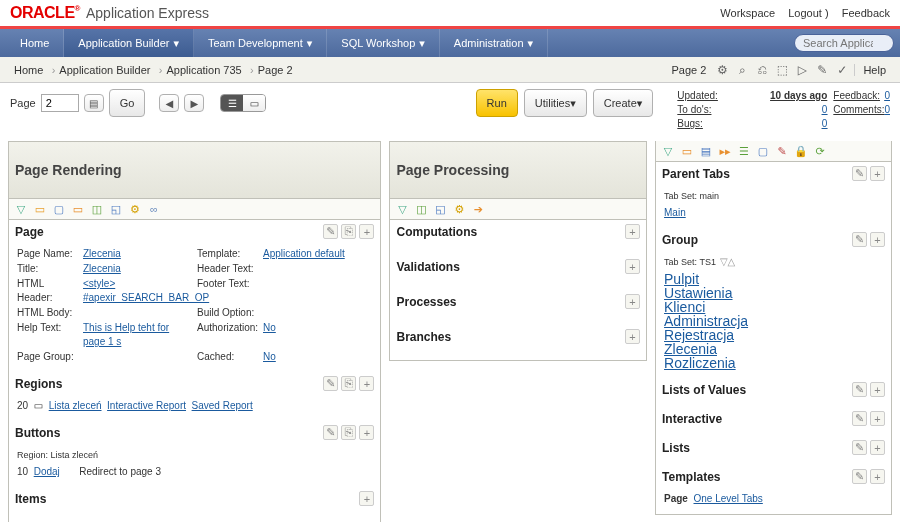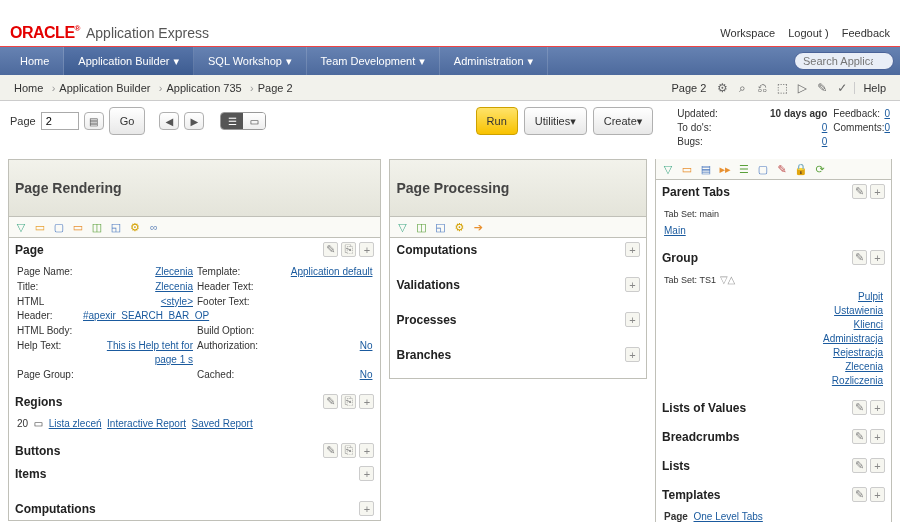--- a/index.html
+++ b/index.html
@@ -1,20 +1,20 @@
 <!DOCTYPE html>
 <html><head>
 <meta charset="utf-8">
 <style>
 * { box-sizing: border-box; margin: 0; padding: 0; }
 body { font-family: Arial, Helvetica, sans-serif; font-size: 11px; color: #333; background: #fff; width: 900px; }
-a { color: #1a5a9e; text-decoration: underline; cursor: pointer; text-align: right; }
-
-
-.header { display: flex; align-items: center; padding: 4px 10px; border-bottom: 1px solid #ef4444; margin-top: 20px; }
+a { color: #1a5a9e; text-decoration: underline; cursor: pointer; }
+
+
+.header { display: flex; align-items: center; padding: 4px 10px; border-bottom: 3px solid #ef4444; }
 .logo { color: #e40000; font-weight: bold; font-size: 16px; letter-spacing: -0.5px; }
 .logo sup { font-size: 8px; vertical-align: top; }
 .app-title { margin-left: 6px; font-size: 14px; color: #555; }
 .header-right { margin-left: auto; font-size: 11px; }
 .header-right a { margin-left: 10px; text-decoration: none; color: #333; }
 
 
 .navbar { display: flex; align-items: center; background: linear-gradient(#6682b2, #4d6a9d); height: 28px; padding: 0 6px; }
 .nav-item { color: #fff; padding: 0 14px; line-height: 28px; cursor: pointer; font-size: 11px; border-right: 1px solid rgba(255,255,255,0.15); }
 .nav-item.active { background: linear-gradient(#5674a8, #3d5c91); }
@@ -38,21 +38,21 @@
 .page-control label { font-size: 11px; }
 .page-input { width: 38px; border: 1px solid #aaa; padding: 2px 4px; font-size: 11px; }
 .icon-btn { border: 1px solid #b0b0b0; background: linear-gradient(#fff,#eee); border-radius: 4px; width: 20px; height: 18px; display: inline-flex; align-items: center; justify-content: center; cursor: pointer; font-size: 10px; color: #555; }
 .btn { border: 1px solid #b0b0b0; background: linear-gradient(#fff,#e8e8e8); border-radius: 4px; padding: 2px 10px; height: 28px; display: inline-flex; align-items: center; cursor: pointer; font-size: 11px; color: #333; }
 .btn-run { background: linear-gradient(#ffe36a,#f8c200); border-color: #cda100; }
 .action-btns { margin-left: auto; display: flex; gap: 6px; }
 .view-toggle { display: inline-flex; border: 1px solid #999; border-radius: 4px; overflow: hidden; height: 18px; }
 .view-toggle span { width: 22px; display: inline-flex; align-items: center; justify-content: center; font-size: 10px; background: linear-gradient(#fff,#eee); cursor: pointer; }
 .view-toggle span.active { background: #555; color: #fff; }
 
-.meta-box { margin-left: 12px; font-size: 10px; line-height: 14px; min-width: 150px; }
+.meta-box { margin-left: 12px; font-size: 10px; line-height: 14px; min-width: 150px; text-decoration: underline; }
 .meta-row { display: flex; justify-content: space-between; }
 .meta-row span:last-child { text-align: right; }
 .meta-row a { text-decoration: underline; }
 
 
 .columns { display: flex; padding: 4px 8px; gap: 8px; }
 .col { flex: 1; }
 .col-left { flex: 1.45; }
 .col-right { flex: 0.92; }
 
@@ -63,21 +63,21 @@
 .chunk { border: 1px solid #c0c0b8; border-top: none; background: #fff; }
 .chunk + .chunk { margin-top: -1px; }
 .chunk-hd { display: flex; align-items: center; padding: 4px 6px; }
 .chunk-title { font-weight: bold; font-size: 12px; color: #222; }
 .chunk-actions { margin-left: auto; display: flex; gap: 3px; }
 .chunk-actions .ca { width: 15px; height: 15px; display: inline-flex; align-items:center; justify-content:center; cursor: pointer; color: #888; font-size: 11px; border: 1px solid #ccc; border-radius: 2px; background: #f6f6f0; }
 .chunk-body { padding: 4px 8px 8px 8px; font-size: 10px; line-height: 14px; }
 .kv-grid { display: grid; grid-template-columns: 62px 110px 62px 1fr; gap: 1px 4px; font-size: 10px; }
 .kv-grid .k { color: #333; }
 .subhdr { font-size: 9px; color: #333; margin-bottom: 3px; }
-.tablinks a { display: block; font-size: 10px; }
+.tablinks a { display: block; font-size: 14px; }
 
 
 .sortarrows { color: #999; font-size: 10px; margin-left: 4px; }
 
 
 .c-tree { color: #4a8; }
 .c-win { color: #e8a030; }
 .c-blue { color: #4a78c0; }
 .c-green { color: #5aa03a; }
 .c-orange { color: #e89030; }
@@ -96,22 +96,22 @@
   <div class="header-right">
     <a>Workspace</a>
     <a><span>Logout</span> )</a>
     <a>Feedback</a>
   </div>
 </div>
 
 <div class="navbar">
   <div class="nav-item">Home</div>
   <div class="nav-item active"><span>Application Builder</span><span class="caret">▾</span></div>
+  <div class="nav-item"><span>Team Development</span><span class="caret">▾</span></div>
   <div class="nav-item"><span>SQL Workshop</span><span class="caret">▾</span></div>
-  <div class="nav-item"><span>Team Development</span><span class="caret">▾</span></div>
   <div class="nav-item"><span>Administration</span><span class="caret">▾</span></div>
   <div class="nav-search">
     <input type="text" placeholder="Search Application" style="">
   </div>
 </div>
 
 <div class="crumb-row">
   <span class="crumb">Home</span>
   <span class="crumb">Application Builder</span>
   <span class="crumb">Application 735</span>
@@ -253,20 +253,27 @@
 
     <div class="chunk">
       <div class="chunk-hd">
         <span class="chunk-title">Buttons</span>
         <div class="chunk-actions">
             <span class="ca">✎</span>
             <span class="ca">⎘</span>
             <span class="ca">+</span>
           </div>
       </div>
+      <div class="chunk-body">
+        <div class="subhdr">Region: Lista zleceń</div>
+        <span>10</span>&nbsp;
+        <a>Dodaj</a>
+        &nbsp;&nbsp;&nbsp;&nbsp;&nbsp;
+        <span>Redirect to page 3</span>
+      </div>
     </div>
 
     <div class="chunk">
       <div class="chunk-hd">
         <span class="chunk-title">Items</span>
         <div class="chunk-actions">
             <span class="ca">+</span>
           </div>
       </div>
       <div class="chunk-body"></div>
@@ -386,21 +393,21 @@
           <div class="chunk-actions">
             <span class="ca">✎</span>
             <span class="ca">+</span>
           </div>
         </div>
       <div class="chunk-body" style="padding-bottom:2px"></div>
     </div>
 
     <div class="chunk">
       <div class="chunk-hd">
-          <span class="chunk-title">Breadcrumbs</span>
+          <span class="chunk-title">Interactive</span>
           <div class="chunk-actions">
             <span class="ca">✎</span>
             <span class="ca">+</span>
           </div>
         </div>
       <div class="chunk-body" style="padding-bottom:2px"></div>
     </div>
 
     <div class="chunk">
       <div class="chunk-hd">

